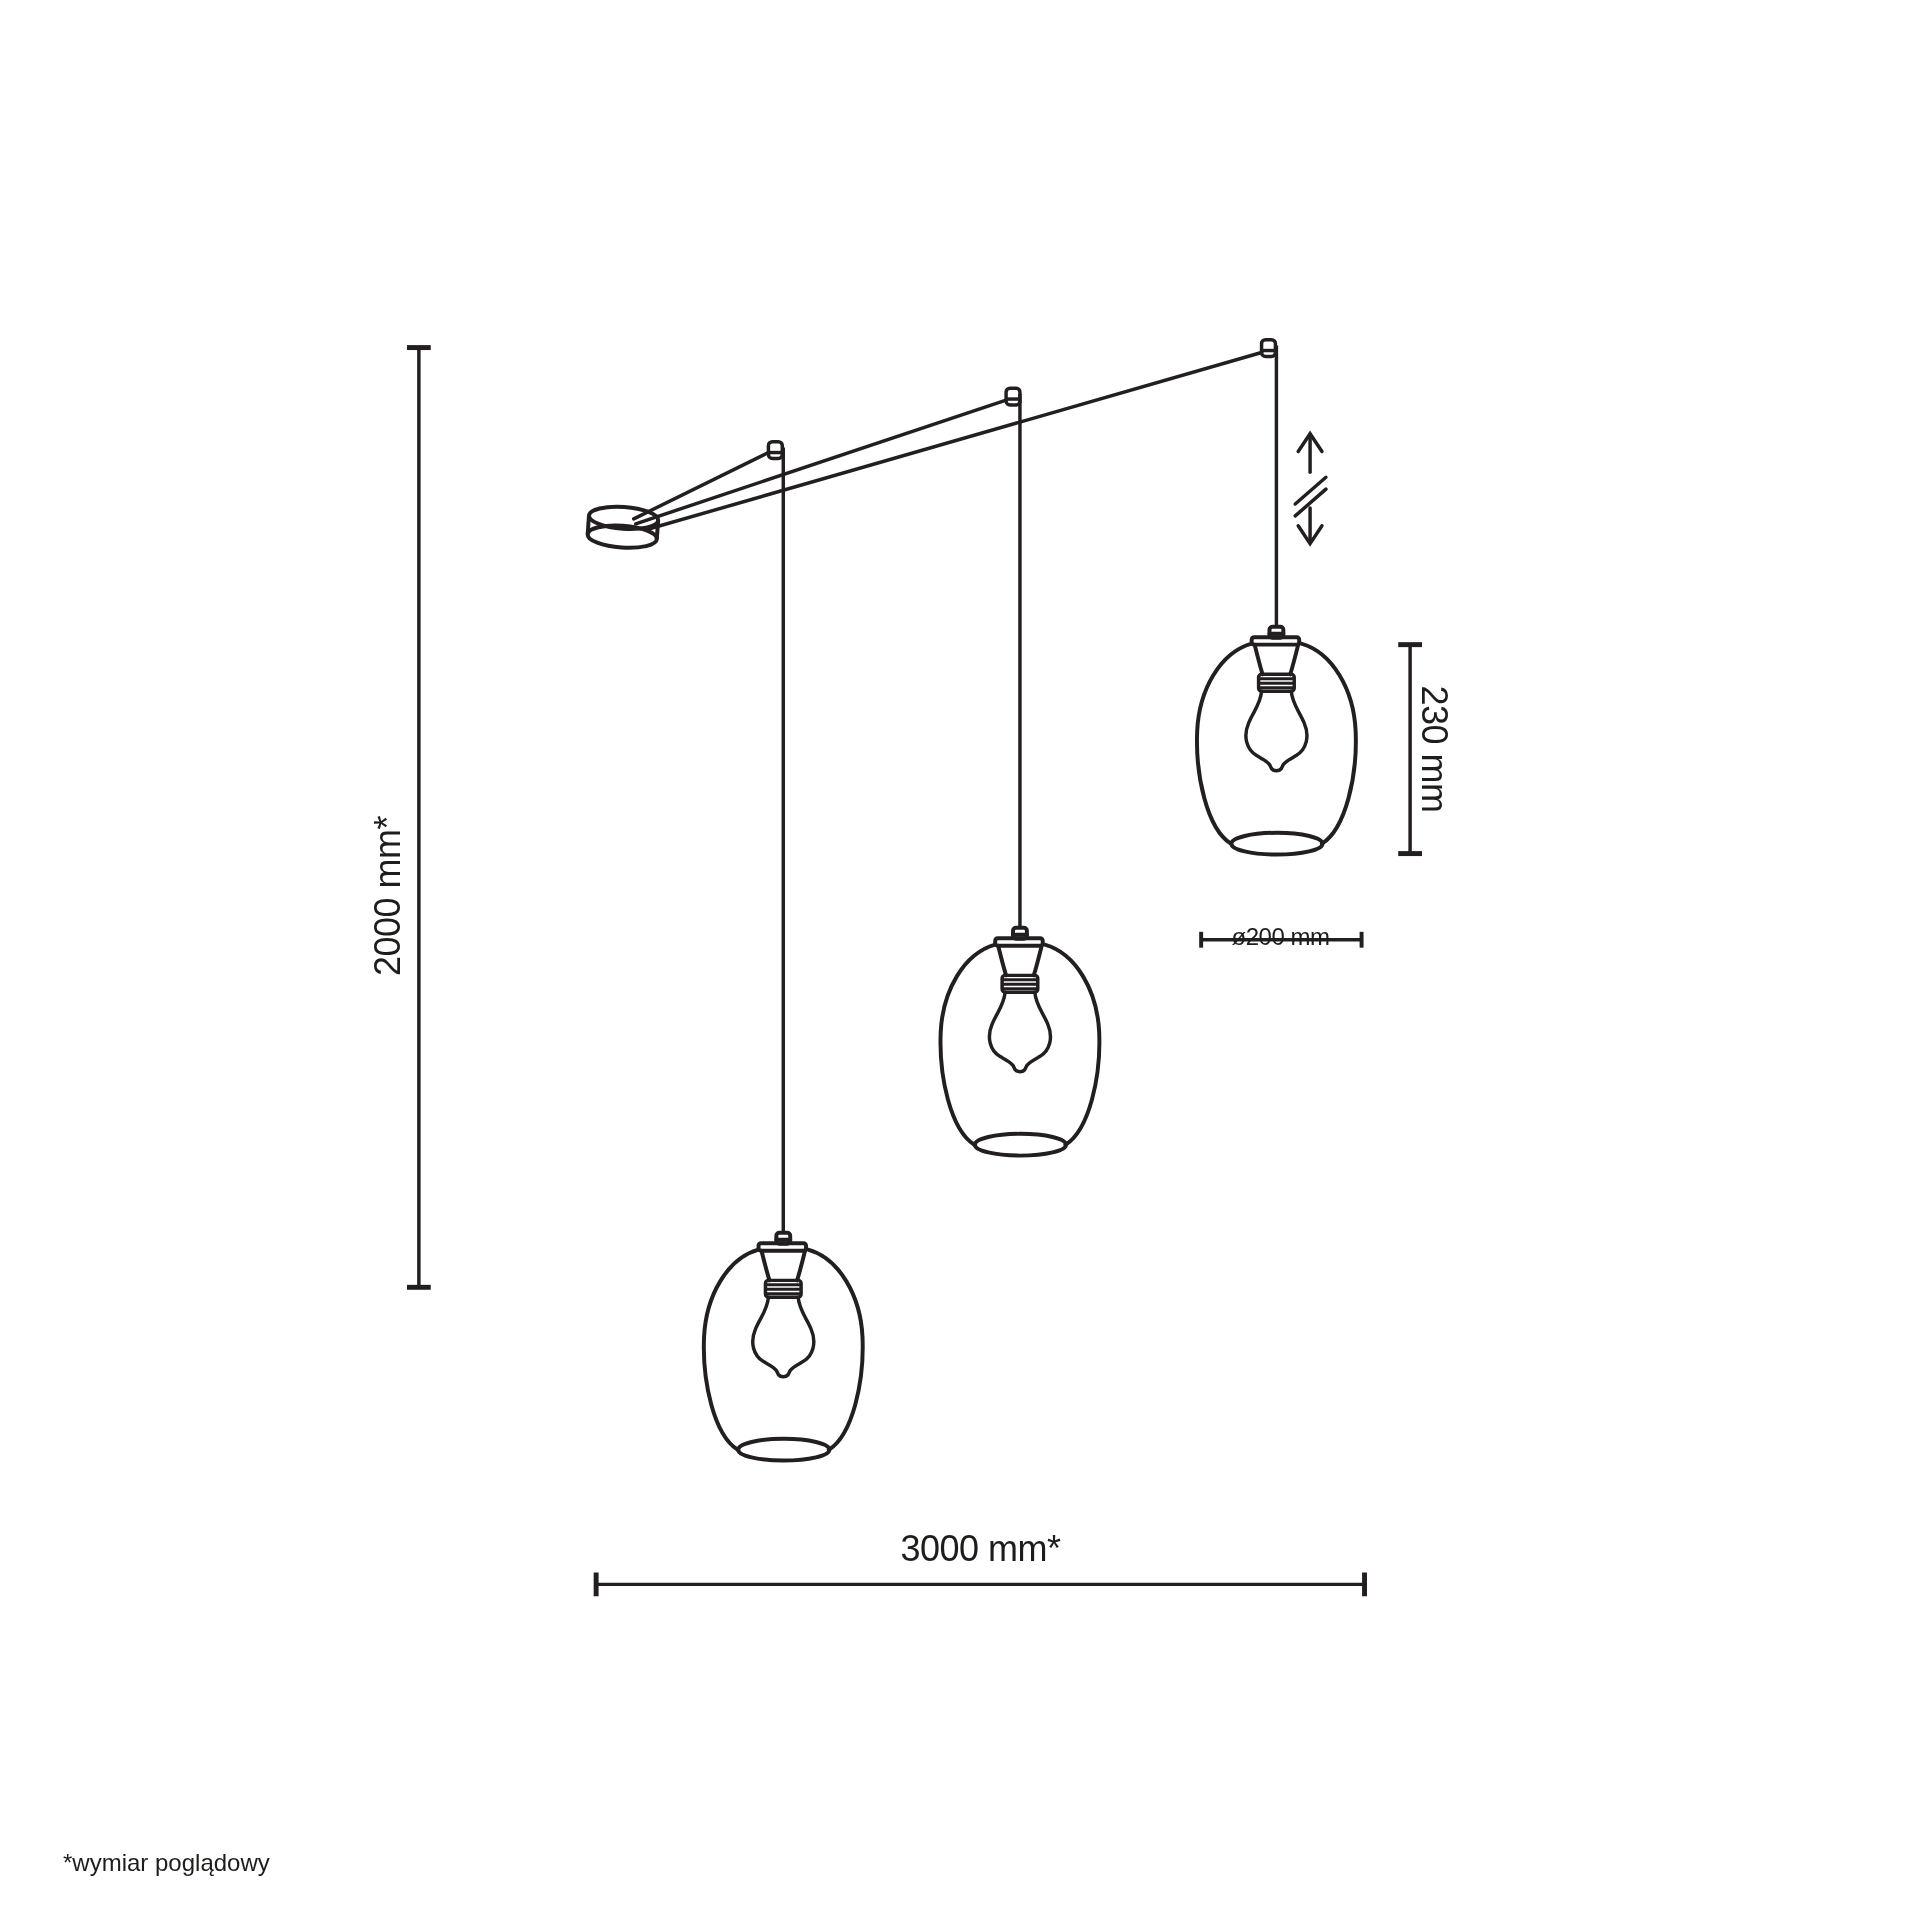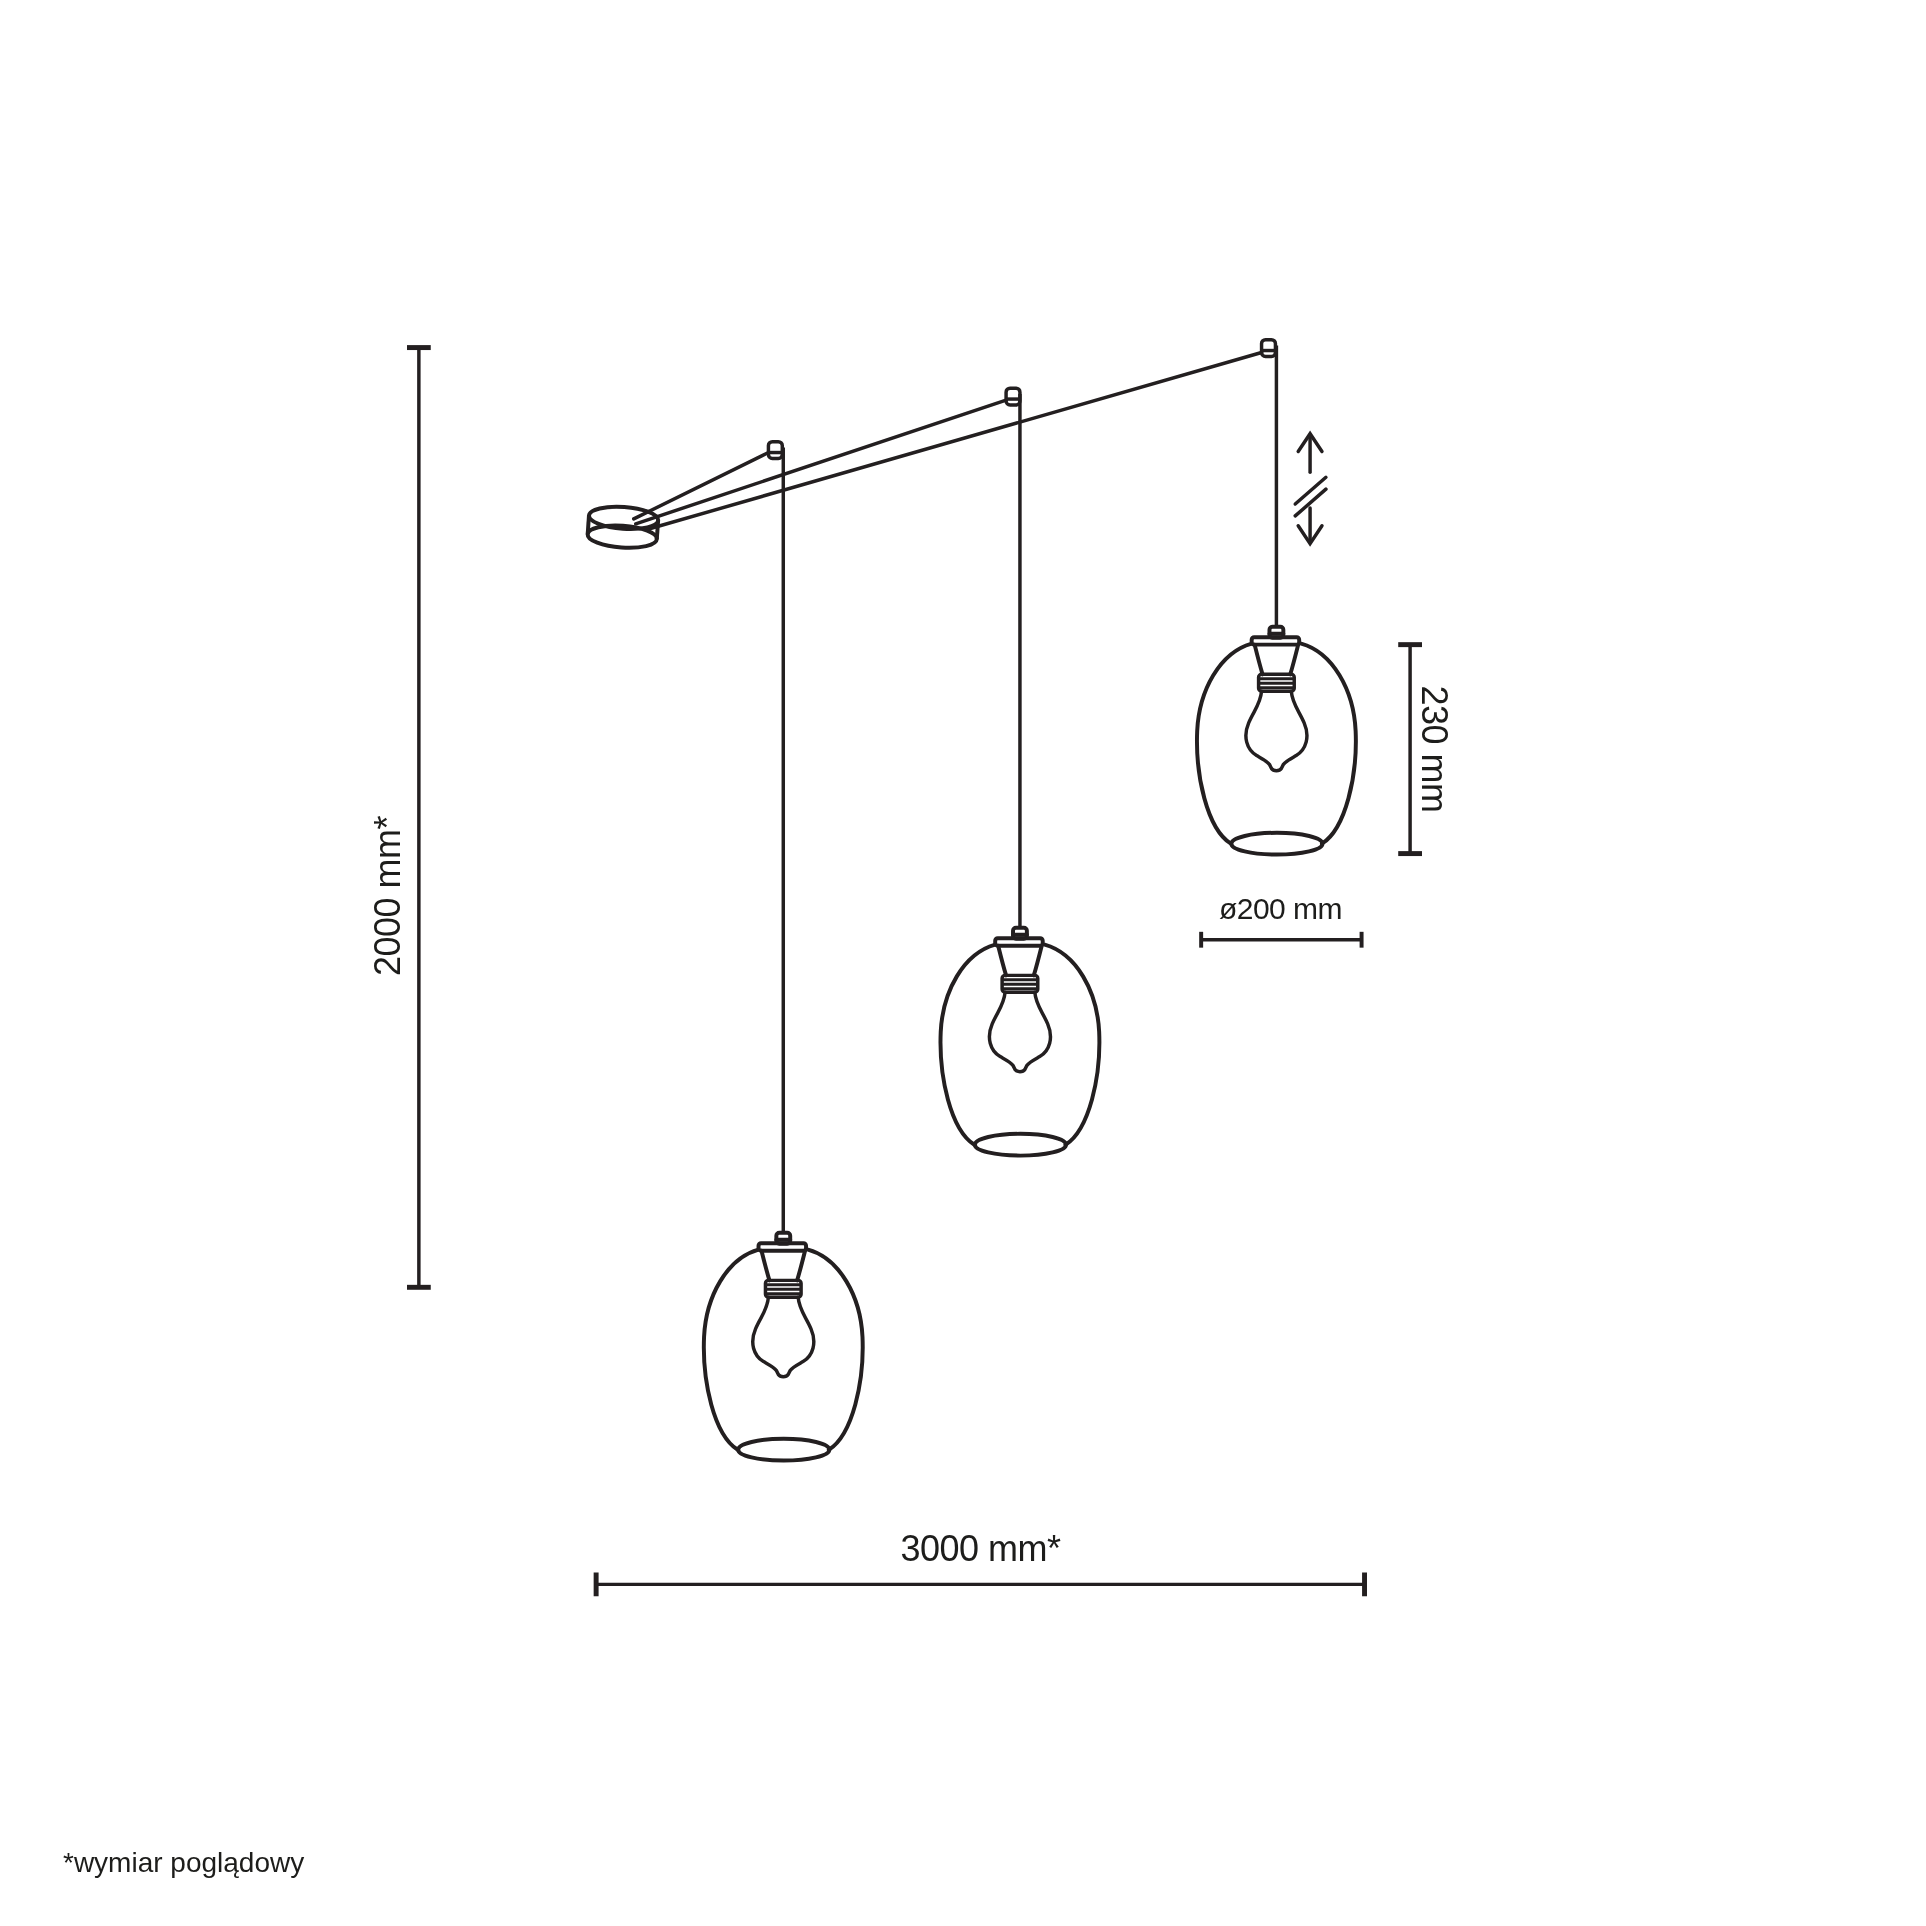--- a/index.html
+++ b/index.html
@@ -24,24 +24,24 @@
     stroke:currentColor;fill:none;
   }
   .label{
     position:absolute;
     color:var(--text);
     white-space:nowrap;
     line-height:44px;
     letter-spacing:-0.5px;
   }
   .dim{font-size:36px;text-align:center;}
-  .dim-small{font-size:30px;}
+  .dim-small{font-size:24px;margin-top:28px;}
   .rot-ccw{transform:rotate(-90deg);}
   .rot-cw{transform:rotate(90deg);}
-  .footnote{font-size:28px;letter-spacing:0;}
+  .footnote{font-size:24px;letter-spacing:0;}
 </style>
 </head>
 <body>
 
 <div class="stage">
 
   <svg id="drawing" width="1927" height="1927" viewBox="0 0 1946 1946">
 
     <defs>
 

